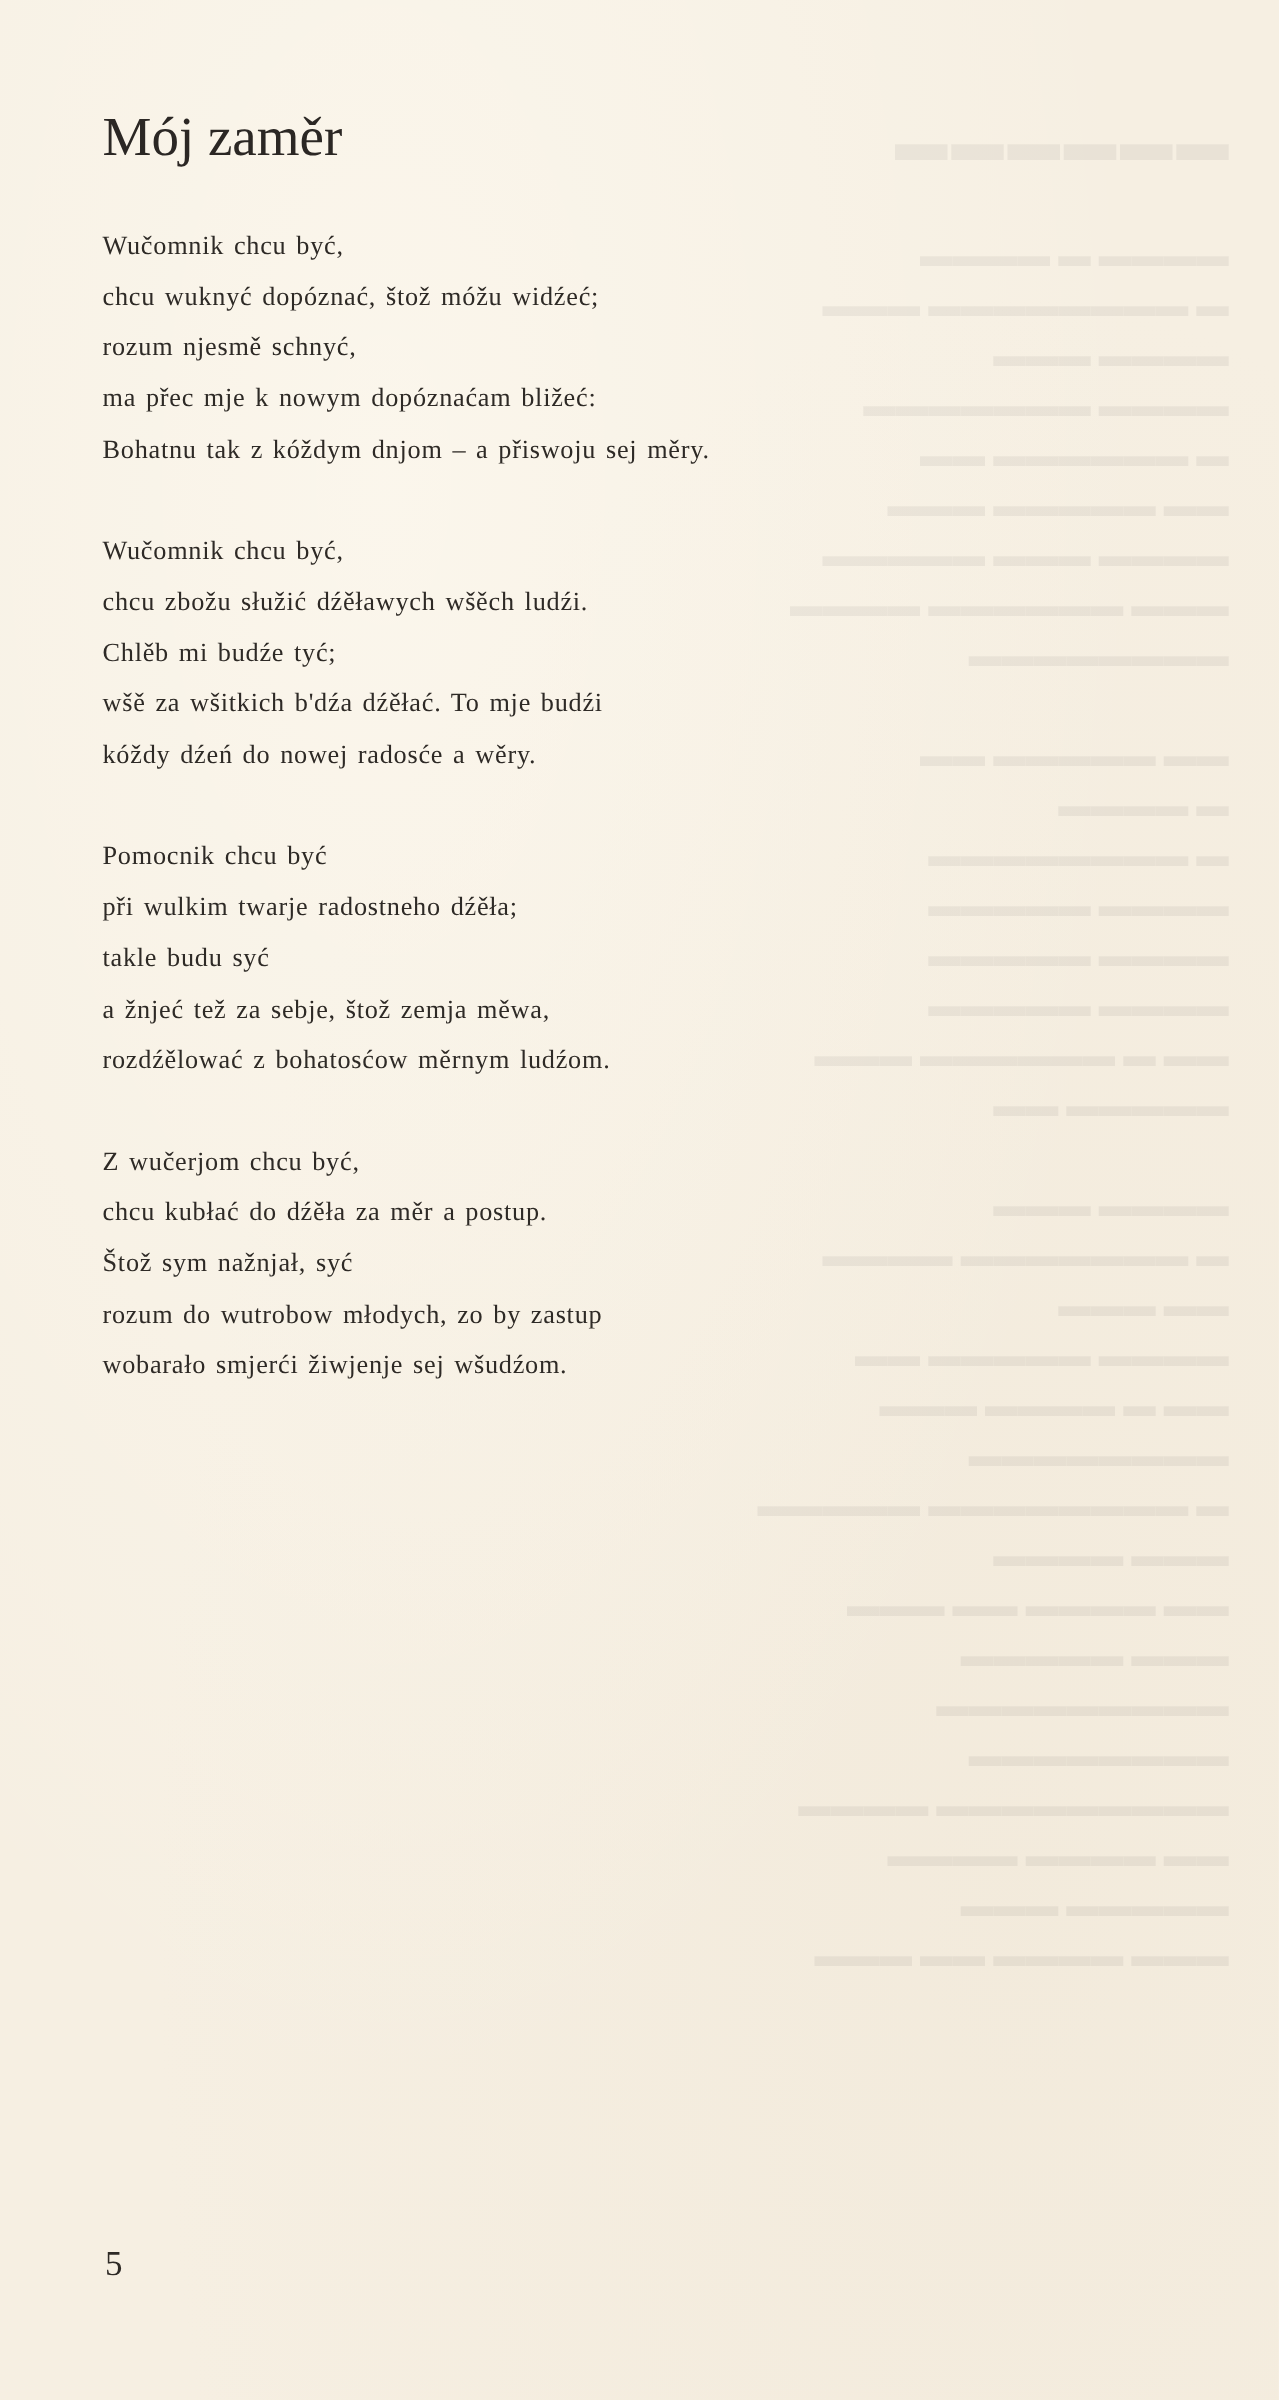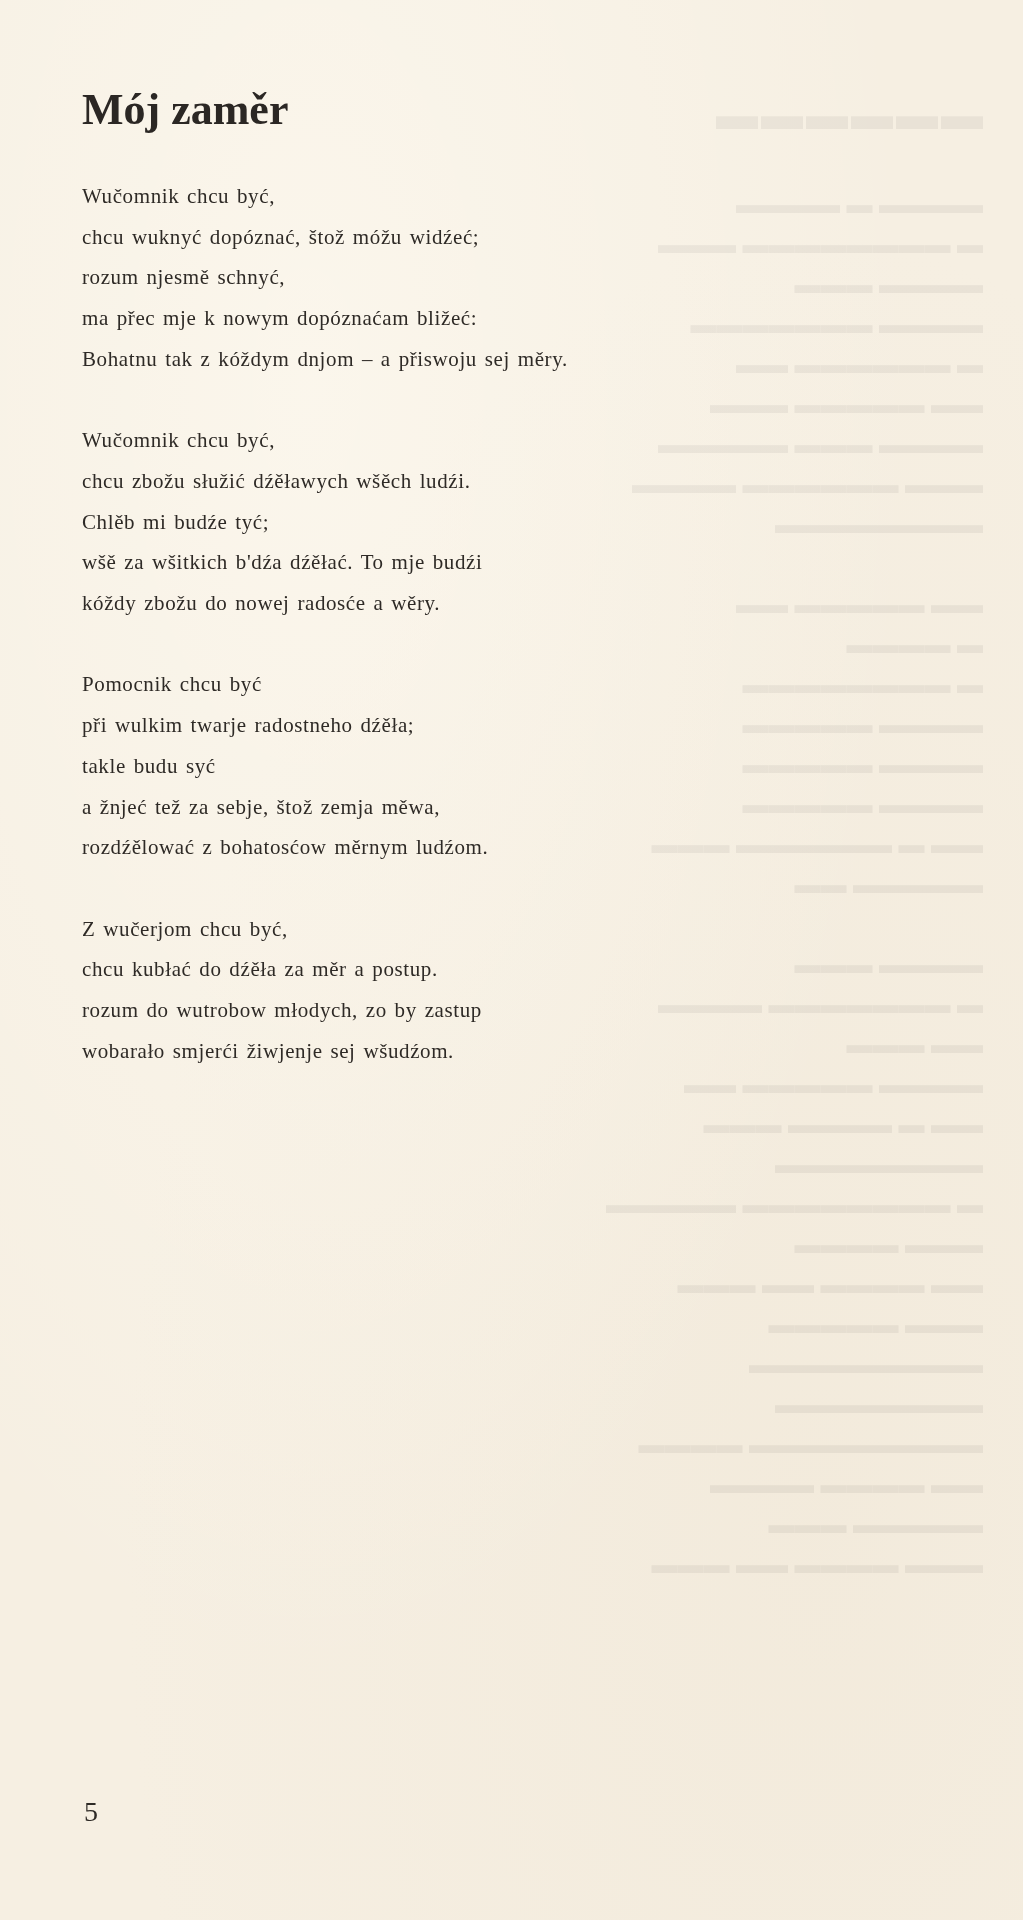--- a/index.html
+++ b/index.html
@@ -44,21 +44,21 @@
       letter-spacing: 3px;
     }
     .title {
       position: absolute;
       left: 82px;
       top: 80px;
       font-size: 44px;
       line-height: 60px;
       color: #2b2724;
       margin: 0;
-      font-weight: bold;
+      font-weight: normal;
     }
     .poem {
       position: absolute;
       left: 82px;
       top: 176px;
       font-size: 21px;
       line-height: 40.7px;
       letter-spacing: 0.6px;
       word-spacing: 2px;
     }
@@ -127,31 +127,32 @@
       <span class="line">chcu wuknyć dopóznać, štož móžu widźeć;</span>
       <span class="line">rozum njesmě schnyć,</span>
       <span class="line">ma přec mje k nowym dopóznaćam bližeć:</span>
       <span class="line">Bohatnu tak z kóždym dnjom – a přiswoju sej měry.</span>
     </div>
     <div class="stanza">
       <span class="line">Wučomnik chcu być,</span>
       <span class="line">chcu zbožu słužić dźěławych wšěch ludźi.</span>
       <span class="line">Chlěb mi budźe tyć;</span>
       <span class="line">wšě za wšitkich b'dźa dźěłać. To mje budźi</span>
-      <span class="line">kóždy zbožu do nowej radosće a wěry.</span>
+      <span class="line">kóždy dźeń do nowej radosće a wěry.</span>
     </div>
     <div class="stanza">
       <span class="line">Pomocnik chcu być</span>
       <span class="line">při wulkim twarje radostneho dźěła;</span>
       <span class="line">takle budu syć</span>
       <span class="line">a žnjeć tež za sebje, štož zemja měwa,</span>
       <span class="line">rozdźělować z bohatosćow měrnym ludźom.</span>
     </div>
     <div class="stanza">
       <span class="line">Z wučerjom chcu być,</span>
       <span class="line">chcu kubłać do dźěła za měr a postup.</span>
+      <span class="line">Štož sym nažnjał, syć</span>
       <span class="line">rozum do wutrobow młodych, zo by zastup</span>
       <span class="line">wobarało smjerći žiwjenje sej wšudźom.</span>
     </div>
   </div>
 
   <div class="page-number">5</div>
 </div>
 
 </body></html>

